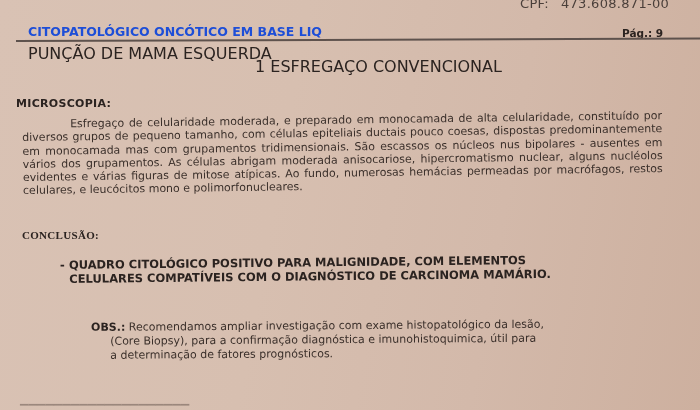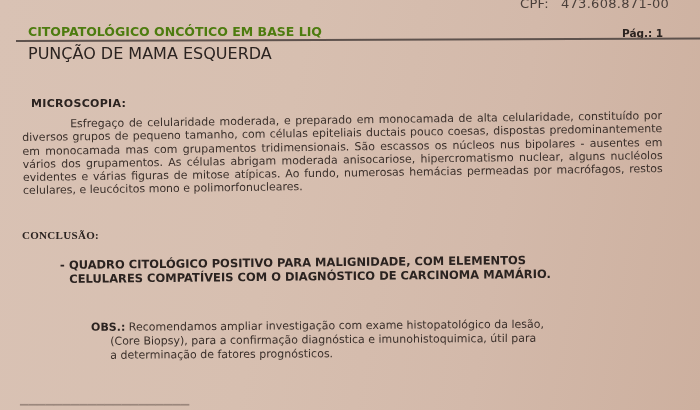--- a/index.html
+++ b/index.html
@@ -7,29 +7,29 @@
       width: 700px; height: 410px; overflow: hidden;
       background: linear-gradient(100deg, #d9c2b4 0%, #d7bfb0 40%, #d3b9aa 70%, #cdb09f 100%);
       font-family: "DejaVu Sans", sans-serif;
       color: #2a211d;
       position: relative;
     }
     .page { position: absolute; left: 0; top: 0; width: 668px; height: 410px; }
     .abs { position: absolute; white-space: nowrap; }
     .cpf { left: 520px; top: -4px; font-size: 13px; color: #4a3f3a; letter-spacing: 0.3px; }
     .cpf .lbl { margin-right: 12px; }
-    .title { left: 28px; top: 24px; font-size: 12.5px; font-weight: bold; color: #4d7c0f; }
+    .title { left: 28px; top: 24px; font-size: 12.5px; font-weight: bold; color: #1d4ed8; }
     .pag { left: 622px; top: 27px; font-size: 10.5px; font-weight: bold; color: #2b2320; }
     .rule { left: 16px; top: 40px; width: 684px; height: 1.5px; background: #5e524d; transform: rotate(-0.2deg); transform-origin: left; }
     .hdr { font-size: 16px; font-weight: normal; color: #2b2320; }
     .sample-type { left: 28px; top: 44px; }
     .prep1 { left: 255px; top: 44px; }
     .prep2 { left: 255px; top: 57px; }
     .sec { font-size: 11px; font-weight: bold; color: #2b2320; letter-spacing: 0.3px; }
-    .micro-h { left: 31px; top: 97px; }
+    .micro-h { left: 16px; top: 97px; }
     .para {
       position: absolute; left: 22px; top: 118px; width: 640px;
       font-size: 11px; line-height: 13.3px; text-align: justify; color: #3a2f2a;
       transform: rotate(-0.8deg); transform-origin: left top;
     }
     .para .indent { display: inline-block; width: 48px; }
     .concl-h { left: 22px; top: 229px; font-family: Liberation Serif, serif; }
     .concl {
       position: absolute; left: 60px; top: 259px; width: 560px;
       font-size: 11.5px; font-weight: bold; line-height: 13.5px; color: #2b2320;
@@ -48,24 +48,25 @@
 </head>
 <body>
 
 <div class="page">
 
   <div class="abs cpf">
     <span class="lbl">CPF:</span><span>473.608.871-00</span>
   </div>
 
   <div class="abs title">CITOPATOLÓGICO ONCÓTICO EM BASE LIQ</div>
-  <div class="abs pag">Pág.: 1</div>
+  <div class="abs pag">Pág.: 9</div>
   <div class="abs rule"></div>
 
   <div class="abs hdr sample-type">PUNÇÃO DE MAMA ESQUERDA</div>
+  <div class="abs hdr prep2">1 ESFREGAÇO CONVENCIONAL</div>
 
   <div class="abs sec micro-h">MICROSCOPIA:</div>
   <div class="para"><span class="indent"></span><span>Esfregaço de celularidade moderada, e preparado em monocamada de alta celularidade, constituído por diversos grupos de pequeno tamanho, com células epiteliais ductais pouco coesas, dispostas predominantemente em monocamada mas com grupamentos tridimensionais. São escassos os núcleos nus bipolares - ausentes em vários dos grupamentos. As células abrigam moderada anisocariose, hipercromatismo nuclear, alguns nucléolos evidentes e várias figuras de mitose atípicas. Ao fundo, numerosas hemácias permeadas por  macrófagos, restos celulares, e leucócitos mono e polimorfonucleares.</span></div>
 
   <div class="abs sec concl-h">CONCLUSÃO:</div>
   <div class="concl">
     <span>- QUADRO CITOLÓGICO POSITIVO PARA MALIGNIDADE, COM ELEMENTOS</span>
     <span class="l2">CELULARES COMPATÍVEIS COM O DIAGNÓSTICO DE CARCINOMA MAMÁRIO.</span>
   </div>
 

